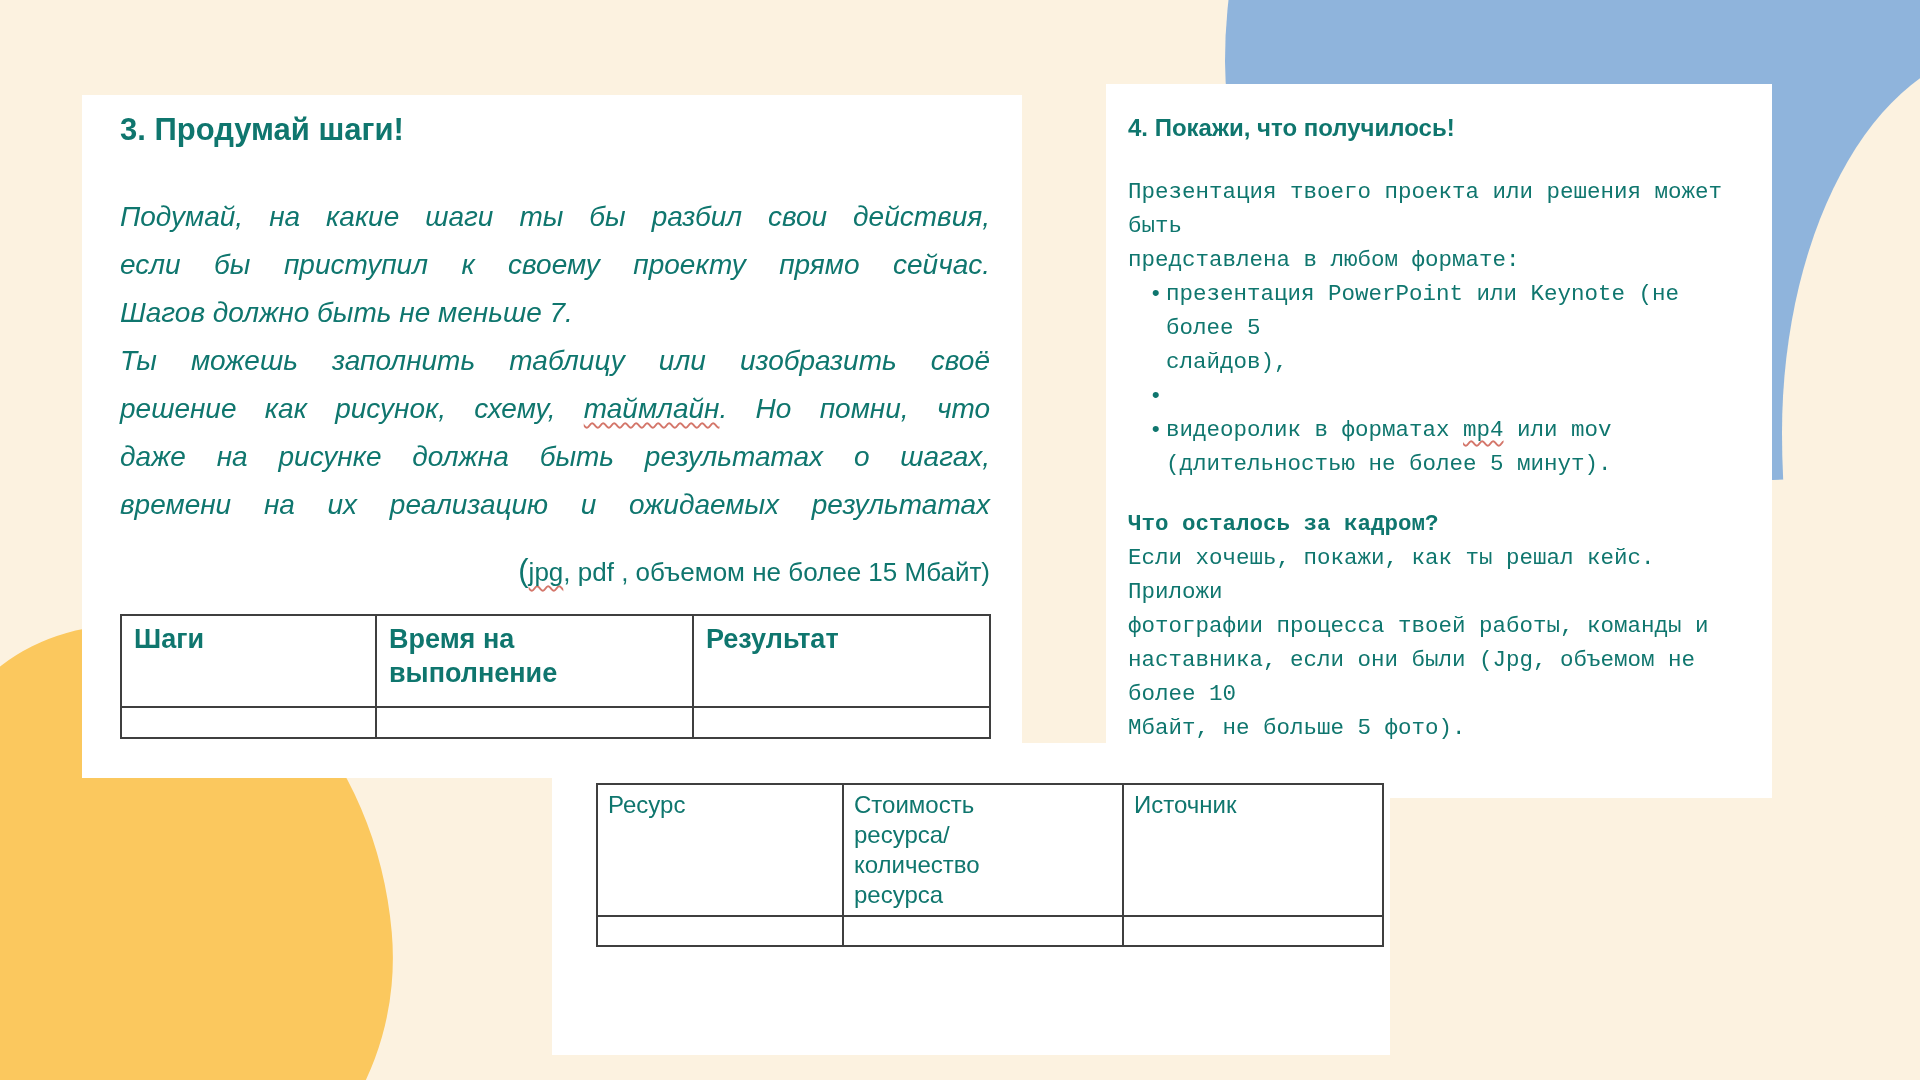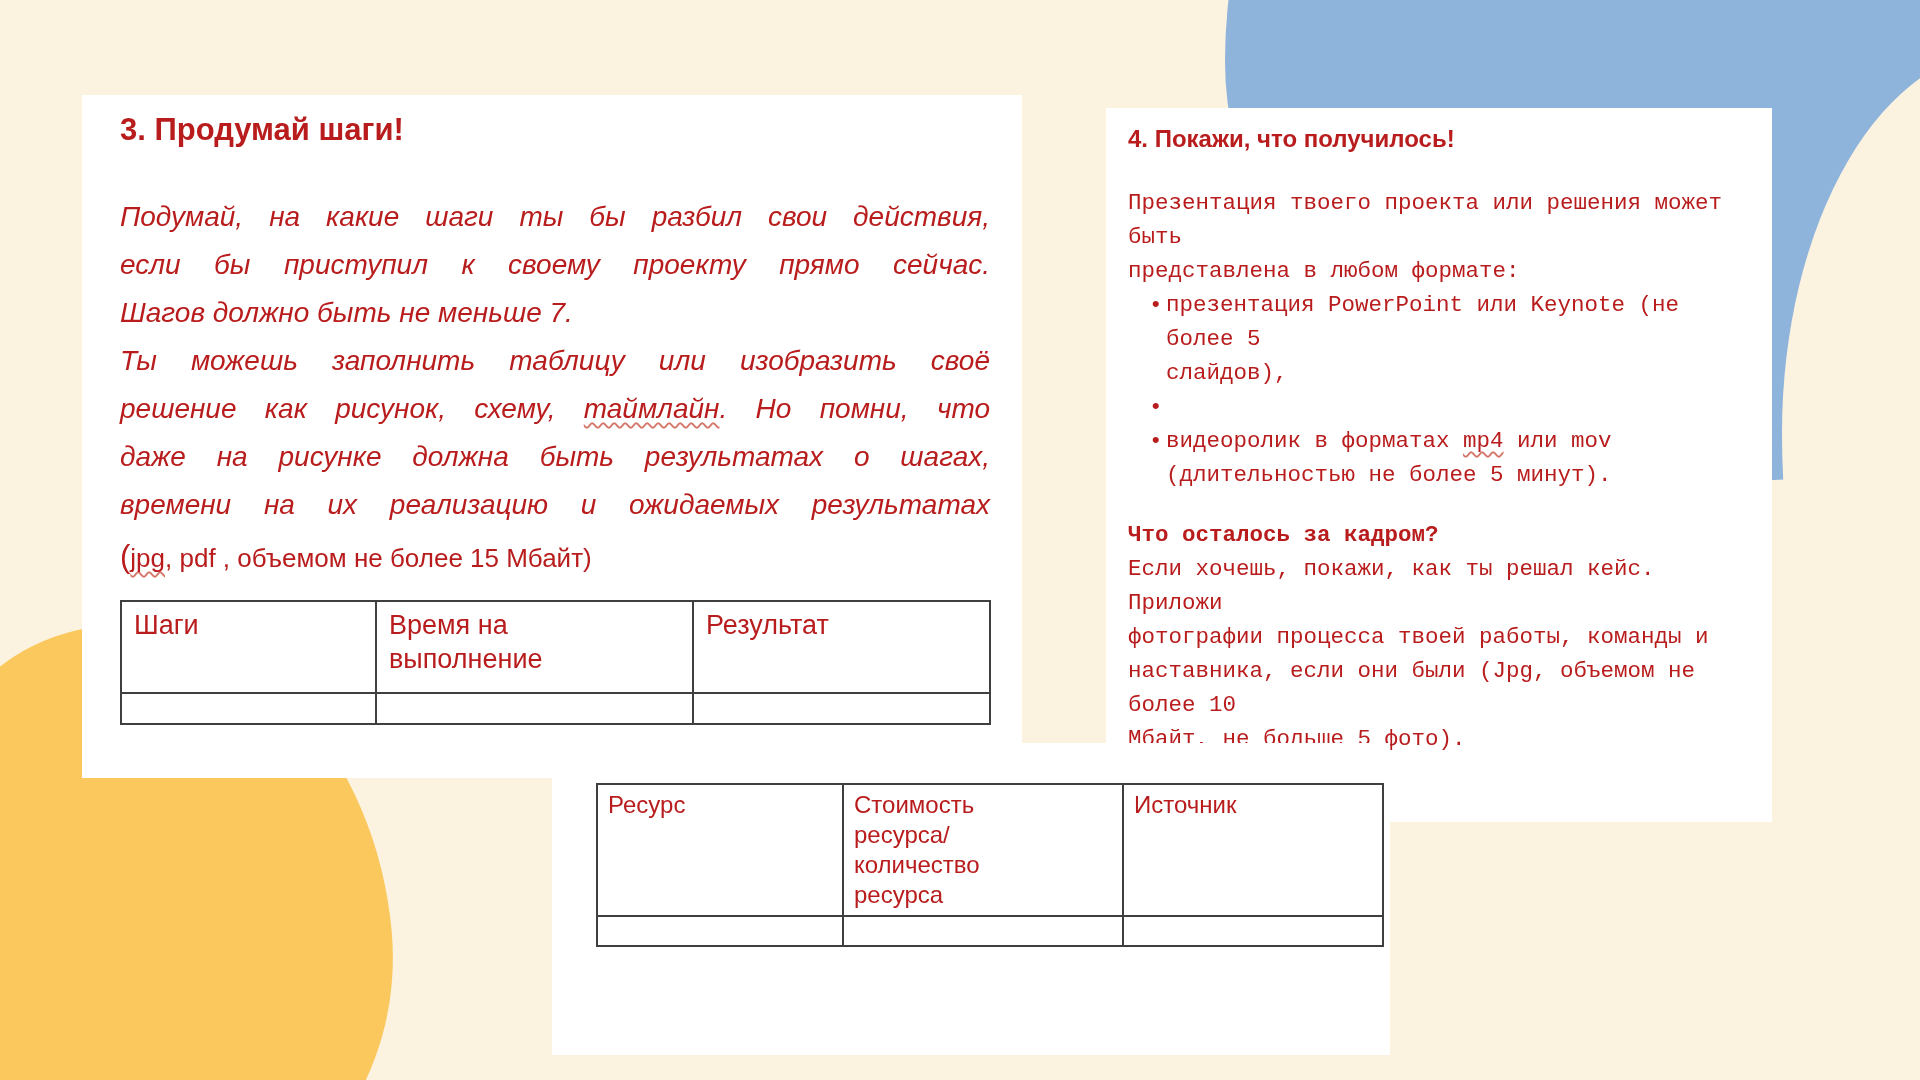--- a/index.html
+++ b/index.html
@@ -1,20 +1,20 @@
 <!DOCTYPE html>
 <html lang="ru"><head>
 <meta charset="utf-8">
 <style>
   html,body{margin:0;padding:0;background:#FCF2E0;}
   #stage{
     position:relative;width:1920px;height:1080px;overflow:hidden;
     background:#FCF2E0;
     font-family:"Liberation Sans","DejaVu Sans",sans-serif;
-    color:#b91c1c;
+    color:#0f766e;
   }
   
   .blob{position:absolute;}
   .blob-blue{
     left:1225px;top:-460px;width:1070px;height:940px;
     background:#8FB4DC;
     border-radius:48% 52% 50% 50% / 56% 44% 55% 45%;
     z-index:1;
   }
   .blob-cream-inset{
@@ -26,34 +26,34 @@
   .blob-yellow{
     left:-60px;top:622px;width:450px;height:600px;
     background:#FBC85E;
     border-radius:42% 58% 55% 45% / 30% 55% 45% 70%;
     transform:rotate(-5deg);
     z-index:1;
   }
   
   .card{position:absolute;background:#fff;z-index:3;box-sizing:border-box;}
   .card-steps{left:82px;top:95px;width:940px;height:683px;padding:16px 32px 0 38px;}
-  .card-show{left:1106px;top:108px;width:666px;height:714px;padding:14px 24px 0 22px;}
+  .card-show{left:1106px;top:84px;width:666px;height:714px;padding:27px 24px 0 22px;}
   .card-resources{left:552px;top:743px;width:838px;height:312px;padding:26px 30px 0 28px;}
 
   
   .steps-title{font-size:31px;font-weight:bold;line-height:38px;}
   .steps-body{margin-top:44px;font-style:italic;font-size:28px;line-height:48px;width:870px;}
   .jl{text-align:justify;text-align-last:justify;}
-  .steps-note{margin-top:8px;font-size:26px;line-height:40px;font-style:normal;}
+  .steps-note{margin-top:22px;font-size:26px;line-height:40px;font-style:normal;text-align:right;}
   .steps-note .paren{font-size:31px;}
   table{border-collapse:collapse;table-layout:fixed;}
   td{border:2px solid #3f3f3f;vertical-align:top;box-sizing:border-box;}
   .steps-table{margin-top:22px;width:869px;}
   .steps-table td{font-size:27px;line-height:34px;padding:6px 12px;}
-  .steps-table .hrow td{height:92px;}
+  .steps-table .hrow td{height:92px;font-weight:bold;}
   .steps-table .erow td{height:31px;padding:0;}
   
   .show-title{font-size:24px;font-weight:bold;line-height:34px;}
   .show-body{font-size:22.5px;line-height:34px;font-family:Liberation Mono, monospace;}
   .pre{white-space:pre-line;}
   .show-intro{margin-top:30px;}
   .bullets{padding-left:21px;}
   .bullet{display:flex;}
   .bullet .dot{flex:none;width:17px;}
   .show-subheading{font-weight:bold;margin-top:26px;}

